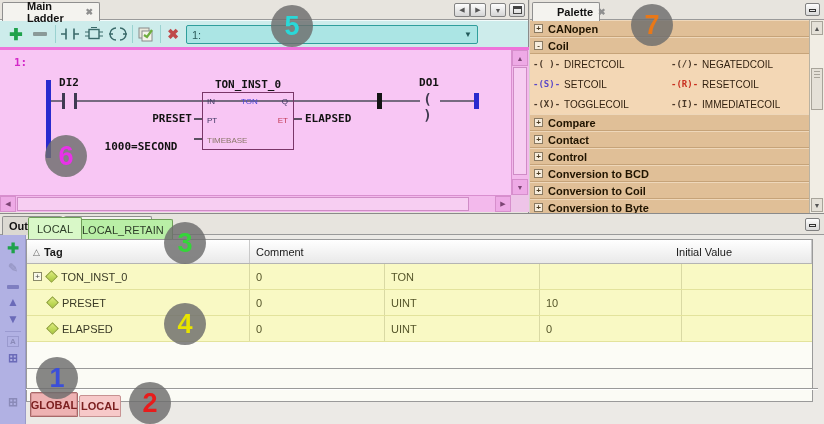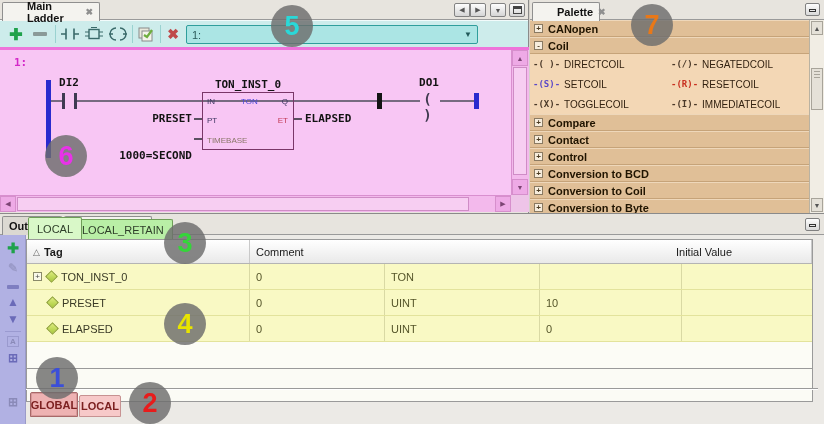--- a/index.html
+++ b/index.html
@@ -191,21 +191,21 @@
       <span class="port p-blue" style="left:38px;top:4px;">TON</span>
       <span class="port p-dark" style="right:5px;top:4px;">Q</span>
       <span class="port p-dark" style="left:4px;top:23px;">PT</span>
       <span class="port p-red" style="right:5px;top:23px;">ET</span>
       <span class="port p-gray" style="left:4px;top:43px;">TIMEBASE</span>
     </div>
     <div class="abs stub" style="left:194px;top:68px;"></div>
     <div class="abs stub" style="left:194px;top:88px;"></div>
     <div class="abs stub" style="left:294px;top:68px;"></div>
     <span class="opnd" style="left:120px;top:62px;width:72px;text-align:right;">PRESET</span>
-    <span class="opnd" style="left:90px;top:99px;width:102px;text-align:right;">1000=SECOND</span>
+    <span class="opnd" style="left:90px;top:90px;width:102px;text-align:center;">1000=SECOND</span>
     <span class="opnd" style="left:305px;top:62px;">ELAPSED</span>
 
     <div id="tick" class="abs"></div>
     <div class="abs" style="left:420px;top:50px;width:20px;height:2px;background:#f8c6f4;"></div>
     <div id="coil-sym" class="abs">( )</div>
     <div class="abs mono" style="left:404px;top:26px;width:50px;text-align:center;">DO1</div>
     <div id="end-rail" class="abs rail"></div>
   </div>
 
   <div id="hscroll" class="abs pscroll">

